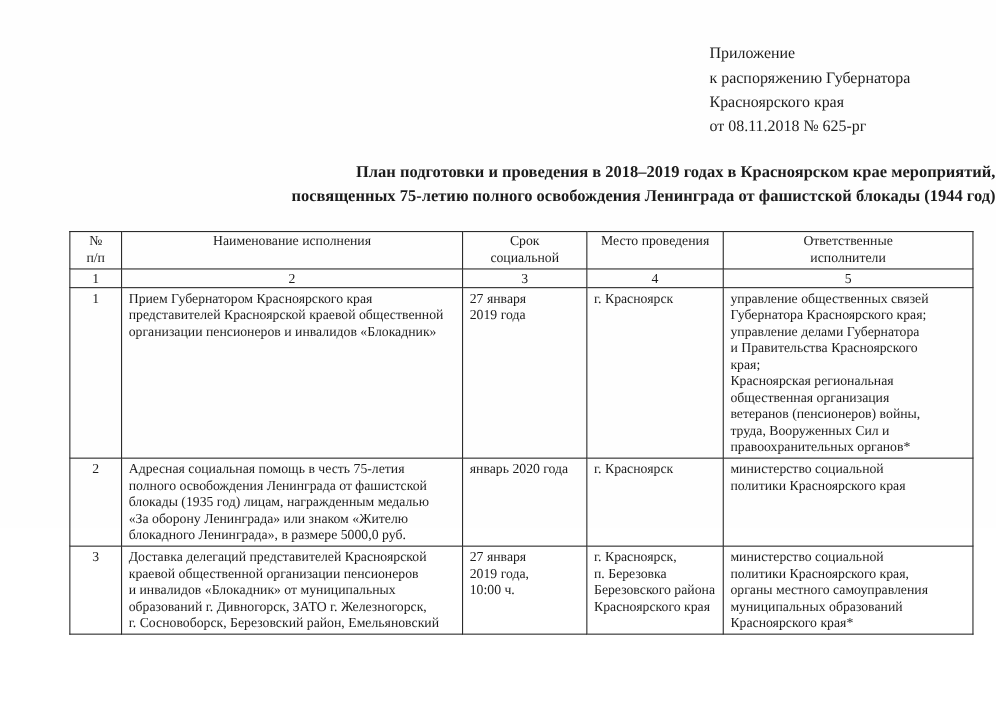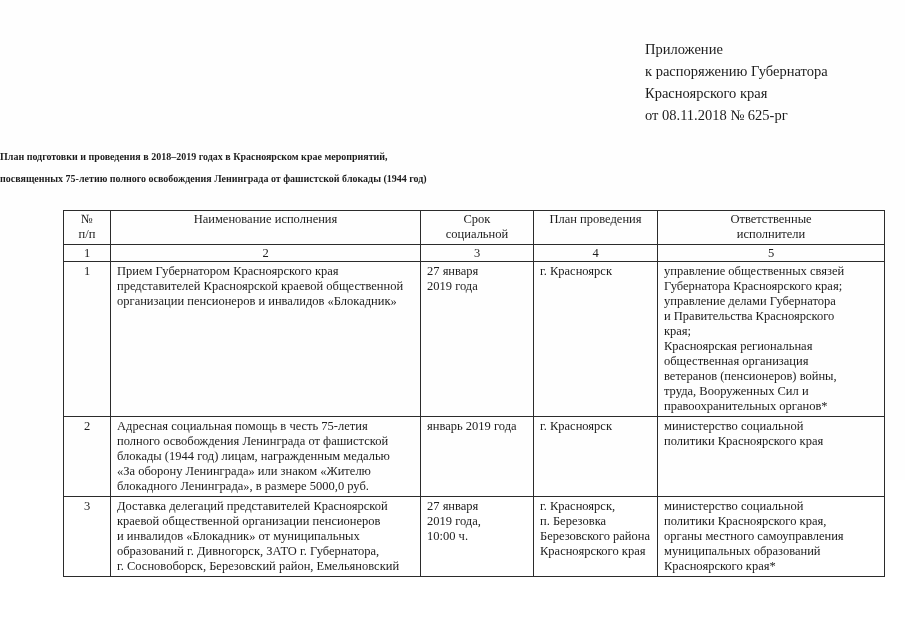--- a/index.html
+++ b/index.html
@@ -22,23 +22,23 @@
     top: 38px;
     font-size: 14.5px;
     line-height: 22px;
     white-space: pre-line;
   }
   .doc-title {
     position: absolute;
     left: 0;
     top: 146px;
     width: 905px;
-    text-align: left;
+    text-align: right;
     font-weight: bold;
-    font-size: 10px;
+    font-size: 15px;
     line-height: 22px;
     white-space: pre-line;
   }
   table.events {
     position: absolute;
     left: 63px;
     top: 210px;
     width: 821px;
     border-collapse: collapse;
     table-layout: fixed;
@@ -96,21 +96,21 @@
         <col class="c-place">
         <col class="c-resp">
     </colgroup>
     <tbody>
       <tr class="hdr">
         <th>№
 п/п</th>
         <th>Наименование исполнения</th>
         <th>Срок
 социальной</th>
-        <th>План проведения</th>
+        <th>Место проведения</th>
         <th>Ответственные
 исполнители</th>
       </tr>
       <tr class="colnums">
         <td>1</td>
         <td>2</td>
         <td>3</td>
         <td>4</td>
         <td>5</td>
       </tr>
@@ -130,34 +130,34 @@
 Красноярская региональная
 общественная организация
 ветеранов (пенсионеров) войны,
 труда, Вооруженных Сил  и
 правоохранительных органов*</td>
       </tr>
       <tr class="r2">
         <td class="num-cell">2</td>
         <td>Адресная социальная помощь в честь 75-летия
 полного освобождения Ленинграда от фашистской
-блокады (1944 год) лицам, награжденным медалью
+блокады (1935 год) лицам, награжденным медалью
 «За оборону Ленинграда» или знаком «Жителю
 блокадного Ленинграда», в размере 5000,0 руб.</td>
-        <td>январь 2019 года</td>
+        <td>январь 2020 года</td>
         <td>г. Красноярск</td>
         <td>министерство социальной
 политики Красноярского края</td>
       </tr>
       <tr class="r3">
         <td class="num-cell">3</td>
         <td>Доставка делегаций представителей Красноярской
 краевой общественной организации пенсионеров
 и инвалидов «Блокадник» от муниципальных
-образований г. Дивногорск, ЗАТО г. Губернатора,
+образований г. Дивногорск, ЗАТО г. Железногорск,
 г. Сосновоборск, Березовский район, Емельяновский</td>
         <td>27 января
 2019 года,
 10:00 ч.</td>
         <td>г. Красноярск,
 п. Березовка
 Березовского района
 Красноярского края</td>
         <td>министерство социальной
 политики Красноярского края,

